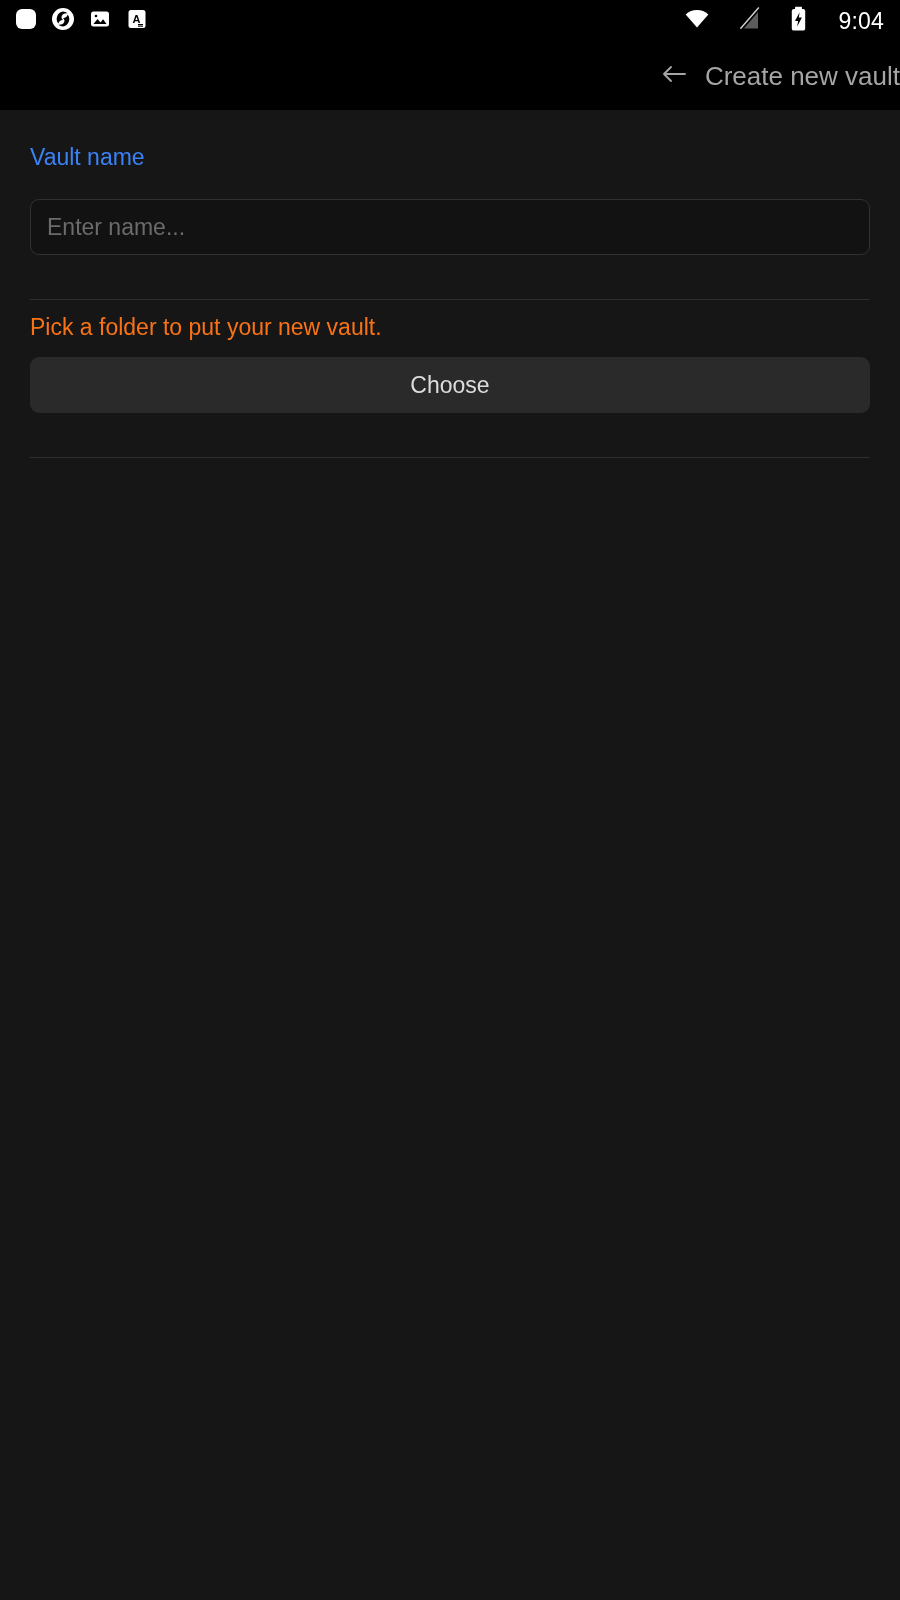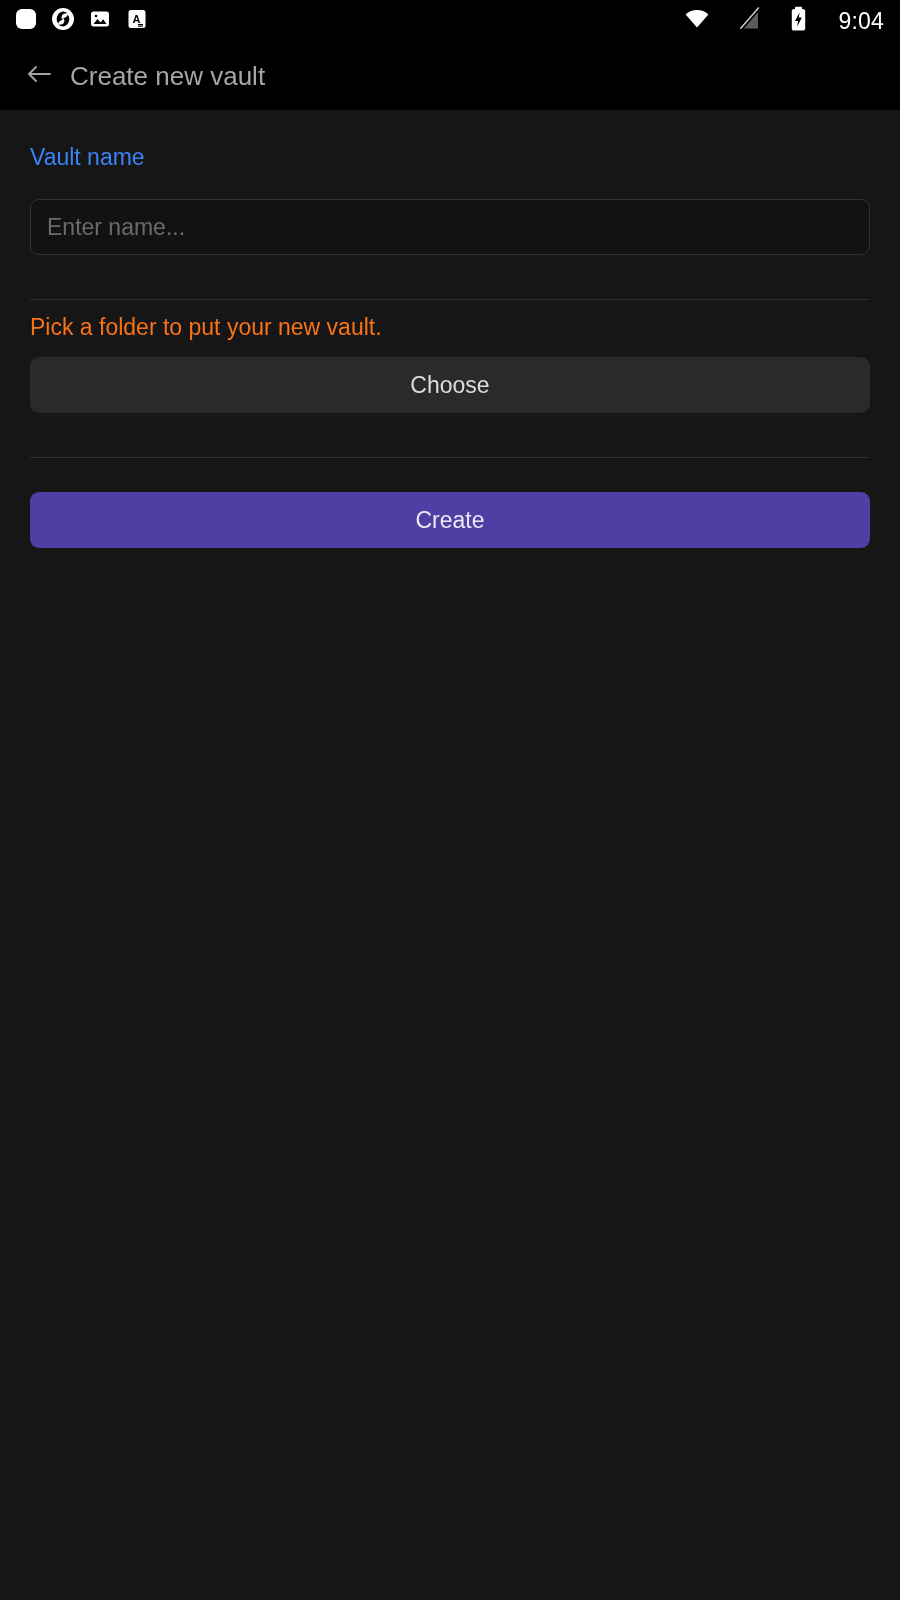--- a/index.html
+++ b/index.html
@@ -52,20 +52,21 @@
   }
 
   
   .toolbar {
     height: 68px;
     background: #000000;
     display: flex;
     align-items: center;
     padding: 0 0 0 18px;
     flex: 0 0 auto;
+    justify-content: flex-end;
   }
   .back-button {
     width: 42px;
     height: 42px;
     display: flex;
     align-items: center;
     justify-content: center;
     flex: 0 0 auto;
   }
   .toolbar-title {
@@ -228,18 +229,15 @@
 
     <div class="divider"></div>
 
     <div class="section">
       <div class="field-desc">Pick a folder to put your new vault.</div>
       <button class="btn btn-secondary">Choose</button>
     </div>
 
     <div class="divider"></div>
 
-    <div class="section">
-      <button class="btn btn-primary">Create</button>
-    </div>
 
   </div>
 </div>
 
 </body></html>

